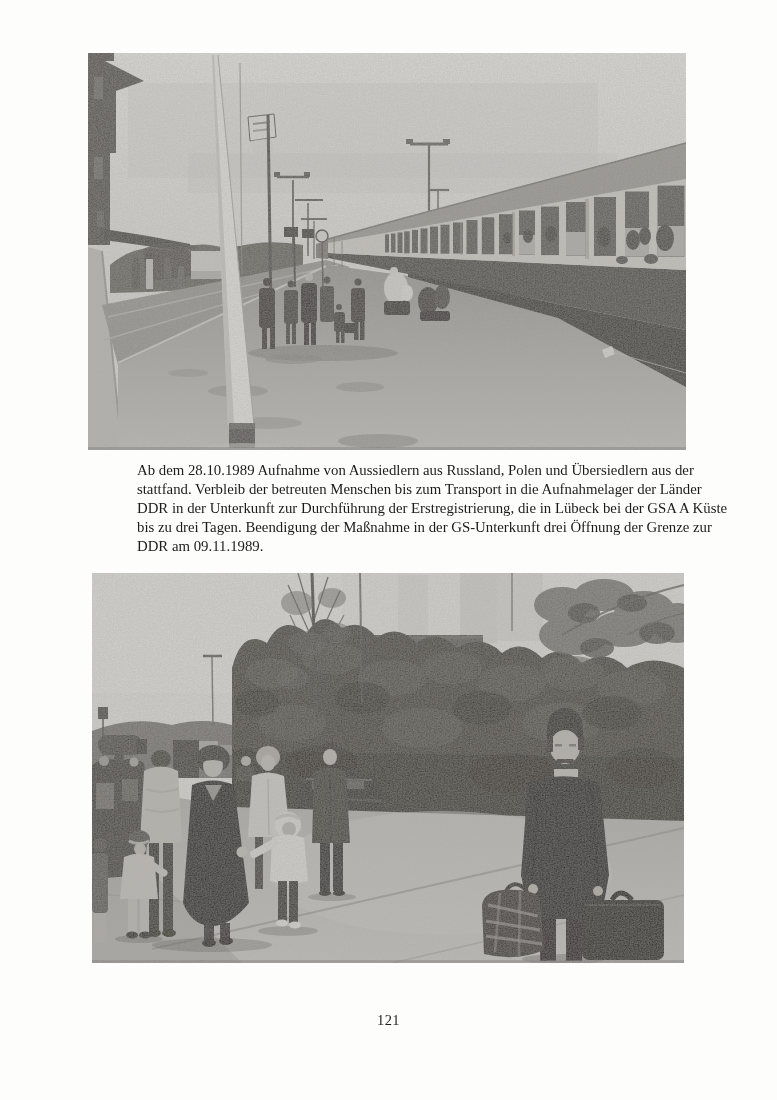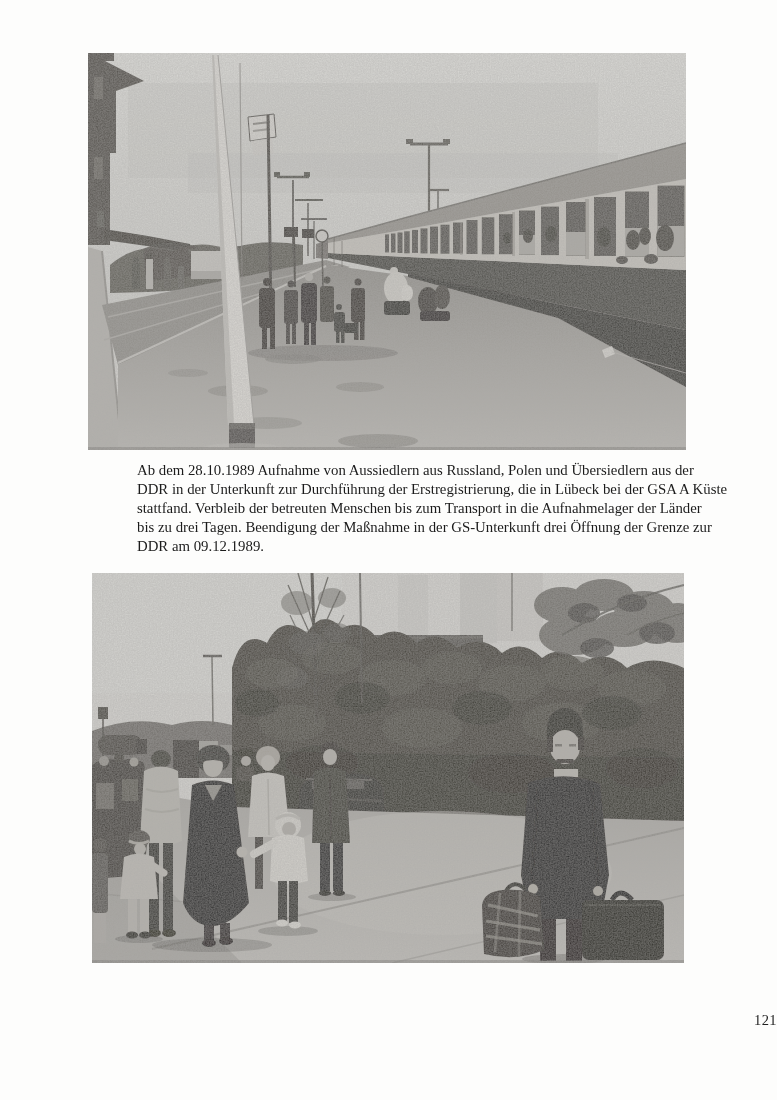--- a/index.html
+++ b/index.html
@@ -11,21 +11,21 @@
     color:#1b1b1b;
   }
   .photo { position:absolute; overflow:hidden; background:#d5d4d0; }
   .photo svg { display:block; width:100%; height:100%; }
   .photo-top    { left:88px;  top:53px;  width:598px; height:397px; }
   .photo-bottom { left:92px;  top:573px; width:592px; height:390px; }
   .caption { position:absolute; left:137px; top:461px; font-size:14.8px; line-height:19px; }
   .caption-line { white-space:nowrap; }
   .page-number {
     position:absolute; left:0; top:1012px; width:777px;
-    text-align:right; font-size:14.5px; color:#1f1f1f; letter-spacing:0.4px;
+    text-align:center; font-size:14.5px; color:#1f1f1f; letter-spacing:0.4px;
   }
 </style>
 </head>
 <body>
 
 <div class="page">
 
   <figure class="photo photo-top" style="margin:0" aria-label="Grainy black-and-white photograph of a railway platform: a long passenger train with open windows stands at the right, people with luggage gather on the platform, a tall white pole rises in the foreground, a dark station building and a station sign are at the left.">
     <svg viewBox="0 0 598 397" preserveAspectRatio="none" xmlns="http://www.w3.org/2000/svg">
       <defs>
@@ -237,24 +237,24 @@
         </g>
 
         <rect x="0" y="394" width="598" height="3" fill="#6e6c68" opacity="0.5"></rect>
       </g>
       <rect x="0" y="0" width="598" height="397" filter="url(#grain1)" opacity="0.5"></rect>
     </svg>
   </figure>
 
   <div class="caption">
     <div class="caption-line">Ab dem 28.10.1989 Aufnahme von Aussiedlern aus Russland, Polen und Übersiedlern aus der</div>
+    <div class="caption-line">stattfand. Verbleib der betreuten Menschen bis zum Transport in die Aufnahmelager der Länder</div>
     <div class="caption-line">DDR in der Unterkunft zur Durchführung der Erstregistrierung, die in Lübeck bei der GSA A Küste</div>
-    <div class="caption-line">stattfand. Verbleib der betreuten Menschen bis zum Transport in die Aufnahmelager der Länder</div>
     <div class="caption-line">bis zu drei Tagen. Beendigung der Maßnahme in der GS-Unterkunft drei Öffnung der Grenze zur</div>
-    <div class="caption-line">DDR am 09.12.1989.</div>
+    <div class="caption-line">DDR am 09.11.1989.</div>
   </div>
 
   <figure class="photo photo-bottom" style="margin:0" aria-label="Grainy black-and-white photograph of arriving people walking over pavement in front of tall dark hedges and a bare tree: at left a woman in a long dark coat leads a child in a white hooded jacket beside a family group; at right a mustached man with a beret carries a suitcase and a plaid bag; a car and a truck stand behind.">
     <svg viewBox="0 0 592 390" preserveAspectRatio="none" xmlns="http://www.w3.org/2000/svg">
       <defs>
         <linearGradient id="pavG2" x1="0" y1="0" x2="0" y2="1">
           <stop offset="0" stop-color="#a3a19c"></stop>
             <stop offset="0.6" stop-color="#b4b2ad"></stop>
             <stop offset="1" stop-color="#bdbbb6"></stop>
         </linearGradient>

